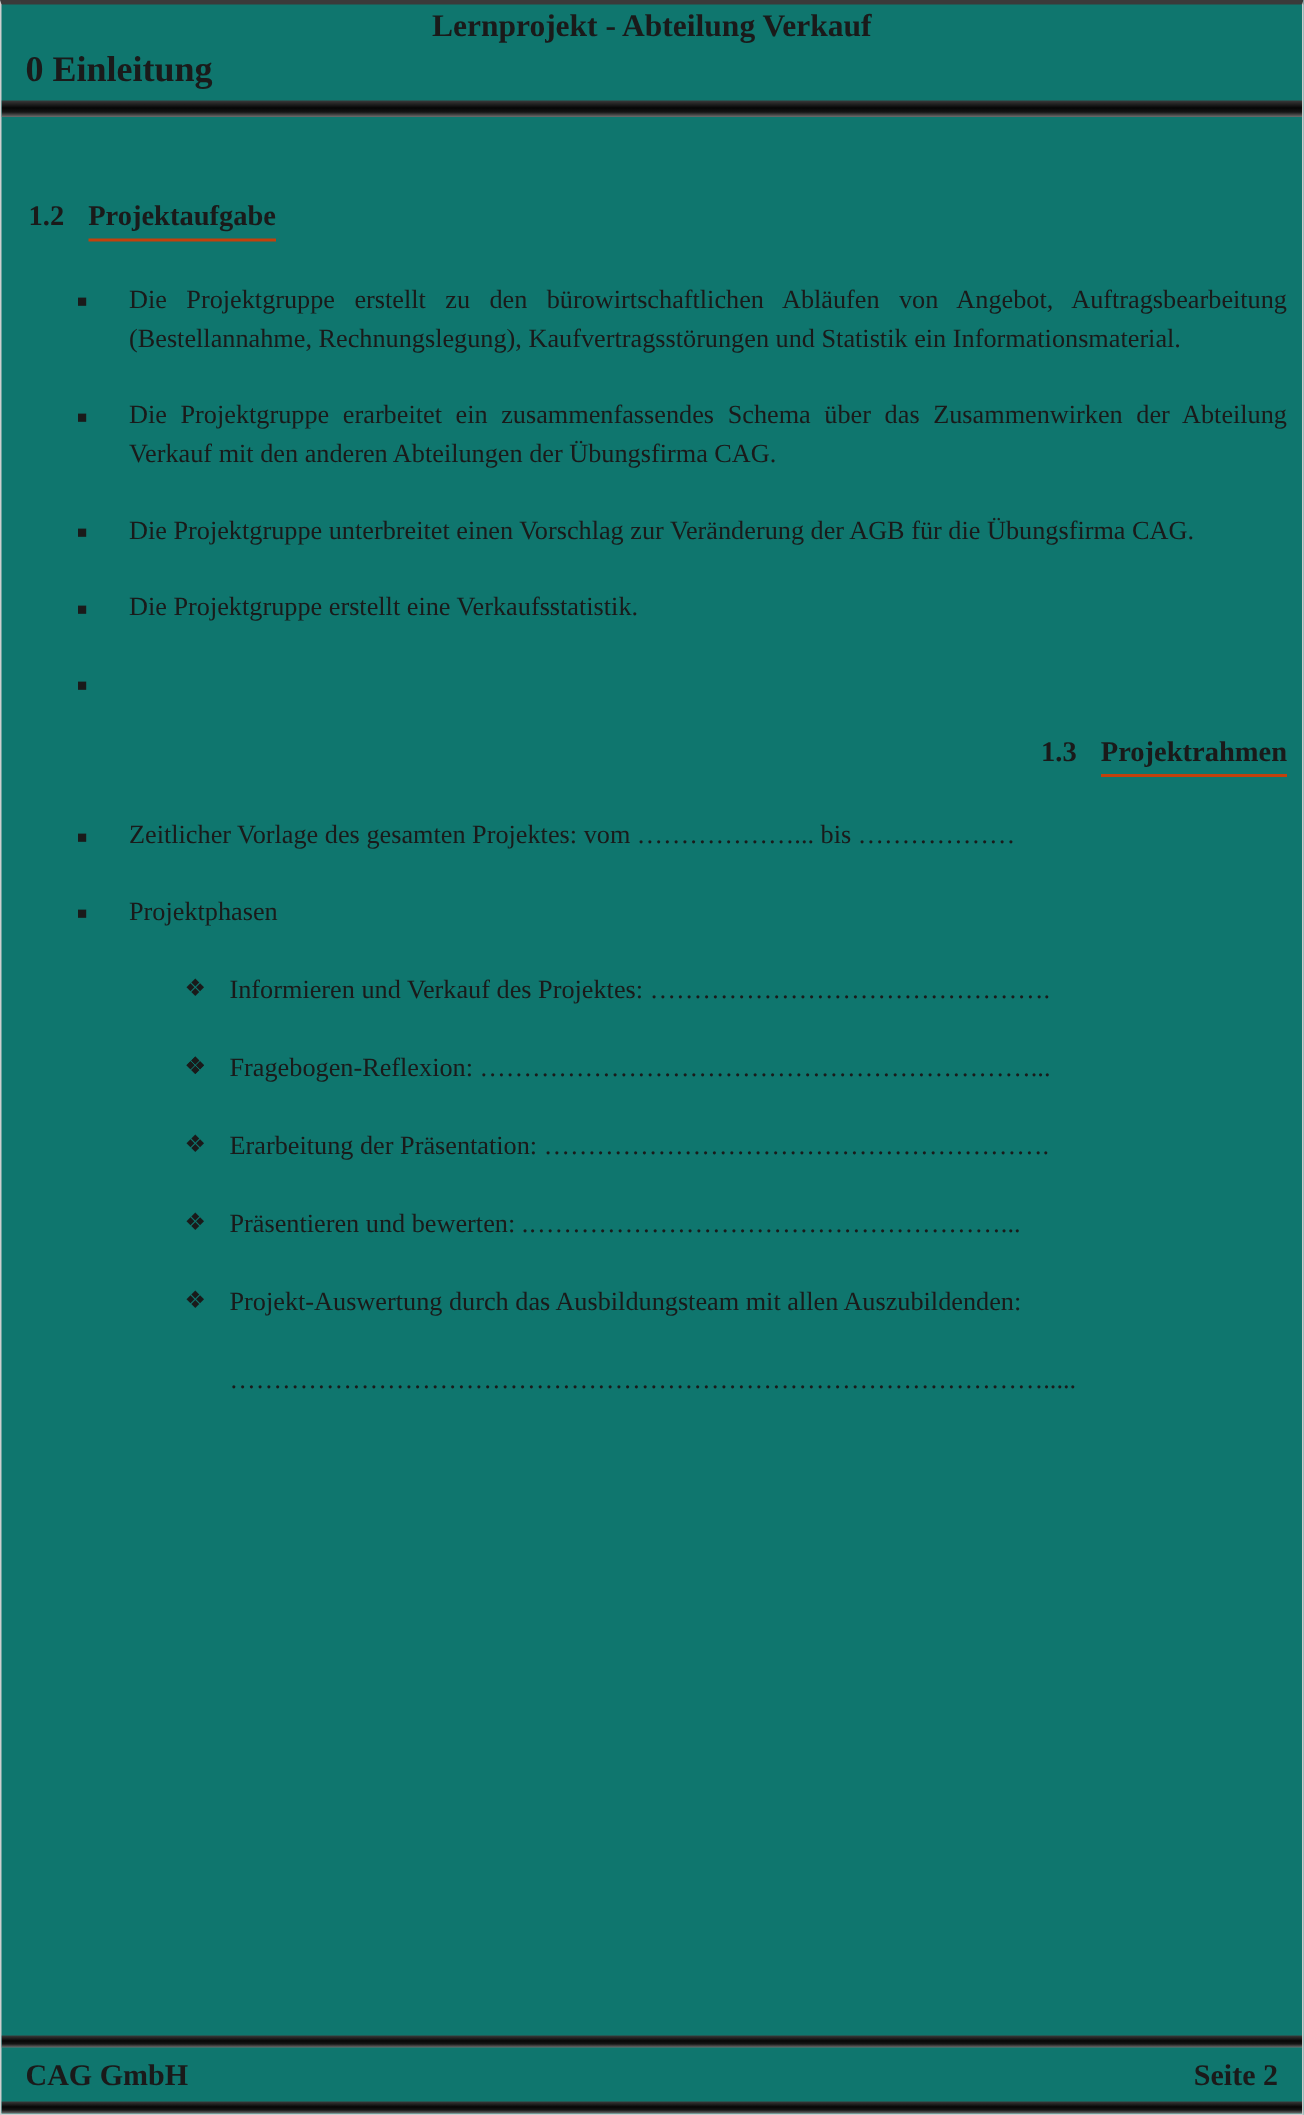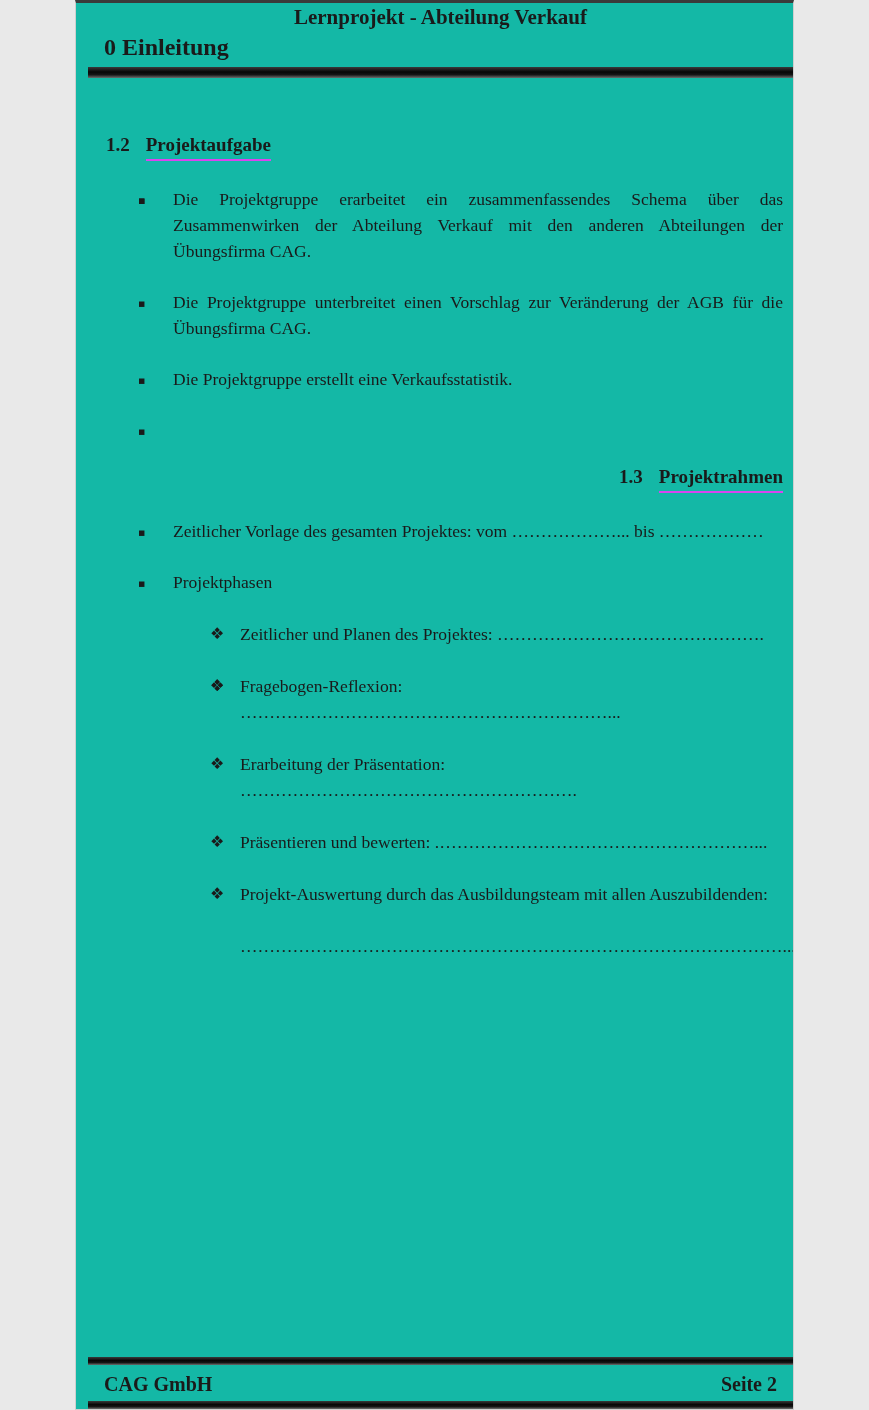--- a/index.html
+++ b/index.html
@@ -1,30 +1,29 @@
 <!DOCTYPE html>
 <html><head>
 <meta charset="utf-8">
 <style>
   html, body { margin: 0; padding: 0; background: #e9e9e9; }
   .page {
     position: relative;
-    width: 719px;
+    width: 869px;
     height: 1410px;
     margin: 0 auto;
-    background: #14b8a6;
+    background: #0f766e;
     box-sizing: border-box;
     border: 1px solid #cfcfcf;
     border-top: 3px solid #3a3a3a;
     font-family: "Liberation Serif", "DejaVu Serif", serif;
     color: #1a1a1a;
     display: flex;
     flex-direction: column;
     overflow: hidden;
-    padding-left: 12px;
   }
 
   
   header { flex: 0 0 auto; }
   .doc-title {
     text-align: center;
     font-weight: bold;
     font-size: 21px;
     padding-top: 2px;
     line-height: 24px;
@@ -49,21 +48,21 @@
     box-sizing: border-box;
   }
   .section-heading {
     font-size: 19px;
     font-weight: bold;
     line-height: 26px;
   }
   .section-heading .sec-num { margin-right: 16px; }
   .section-heading .sec-title {
     display: inline-block;
-    border-bottom: 2px solid #d946ef;
+    border-bottom: 2px solid #c2410c;
     padding-bottom: 1px;
   }
   .section-1-2 { margin-top: 54px; }
   .section-1-3 { margin-top: 72px; text-align: right; }
 
   .bullet {
     position: relative;
     margin: 25px 0 0 32px;
     padding-left: 35px;
     font-size: 17.5px;
@@ -124,20 +123,21 @@
   </header>
 
   <main>
 
     <div class="section-heading section-1-2">
       <span class="sec-num">1.2</span><span class="sec-title">Projektaufgabe</span>
     </div>
 
     <div class="bullet">
       <span class="marker">▪</span>
+      <span>Die Projektgruppe erstellt zu den bürowirtschaftlichen Abläufen von Angebot, Auftragsbearbeitung (Bestellannahme, Rechnungslegung), Kaufvertragsstörungen und Statistik ein Informationsmaterial.</span>
     </div>
     <div class="bullet">
       <span class="marker">▪</span>
       <span>Die Projektgruppe erarbeitet ein zusammenfassendes Schema über das Zusammenwirken der Abteilung Verkauf mit den anderen Abteilungen der Übungsfirma CAG.</span>
     </div>
     <div class="bullet">
       <span class="marker">▪</span>
       <span>Die Projektgruppe unterbreitet einen Vorschlag zur Veränderung der AGB für die Übungsfirma CAG.</span>
     </div>
     <div class="bullet">
@@ -156,21 +156,21 @@
       <span class="marker">▪</span>
       <span>Zeitlicher Vorlage des gesamten Projektes: vom ………………... bis ………………</span>
     </div>
     <div class="bullet">
       <span class="marker">▪</span>
       <span>Projektphasen</span>
     </div>
 
     <div class="phase">
       <span class="marker">❖</span>
-      <span>Zeitlicher und Planen des Projektes: ……………………………………….</span>
+      <span>Informieren und Verkauf des Projektes: ……………………………………….</span>
     </div>
     <div class="phase">
       <span class="marker">❖</span>
     </div>
     <div class="phase">
       <span class="marker">❖</span>
       <span>Fragebogen-Reflexion: ………………………………………………………...</span>
     </div>
     <div class="phase">
       <span class="marker">❖</span>

